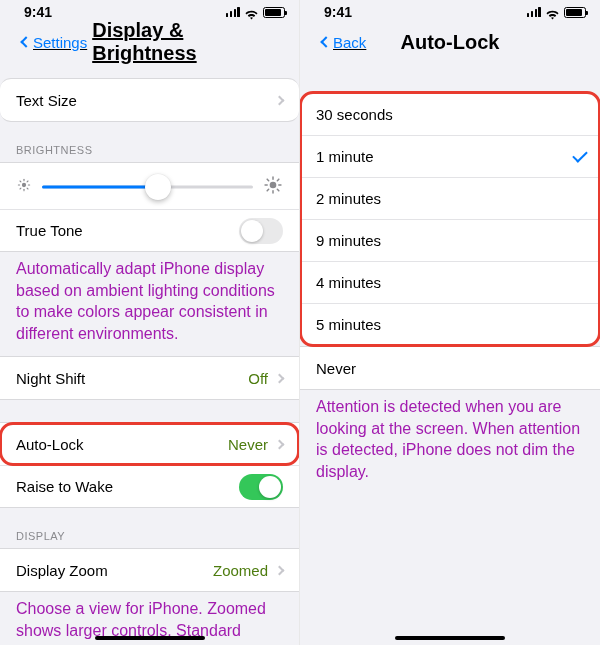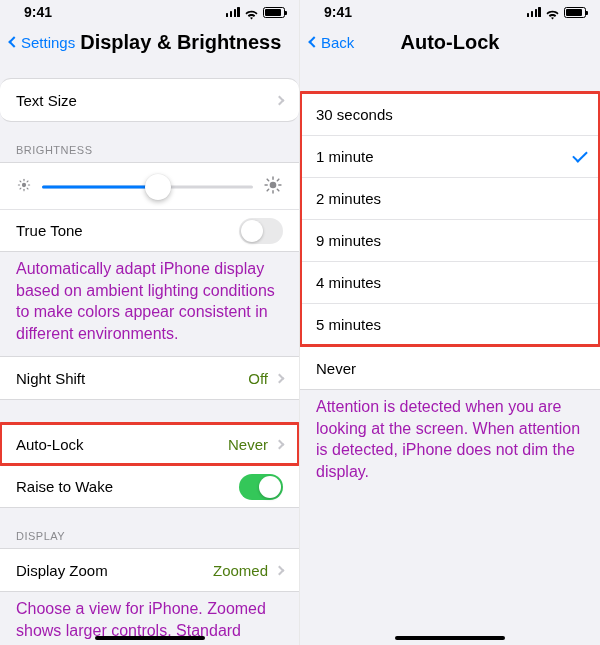--- a/index.html
+++ b/index.html
@@ -53,24 +53,25 @@
     content:''; position:absolute; right:-3px; top:3px;
     width:2px; height:4px; background:#000; border-radius:0 1px 1px 0;
   }
   .batt .fill { position:absolute; left:1px; top:1px; bottom:1px; width:16px; background:#000; border-radius:1px; }
 
   
   .nav-bar {
     height: 36px;
     display: flex;
     align-items: center;
-    padding: 0 10px;
+    padding: 0 22px;
     background: #f2f2f6;
     position: relative;
     font-size: 15px;
+    text-decoration: underline;
   }
   .nav-back { display:flex; align-items:center; color:#007aff; font-size:15px; cursor:pointer; }
   .nav-back .chev { margin-right: 3px; }
   .chev {
     display:inline-block; width:8px; height:8px;
     border-left: 2.2px solid currentColor;
     border-bottom: 2.2px solid currentColor;
     transform: rotate(45deg);
   }
   .chev.right {
@@ -141,21 +142,21 @@
   }
   .switch .knob {
     position:absolute; top:2px; width:22px; height:22px; background:#fff;
     border-radius:50%; box-shadow:0 1px 3px rgba(0,0,0,0.25);
   }
   .switch.off .knob { left:2px; }
   .switch.on { background:#34c759; }
   .switch.on .knob { left:20px; }
 
   
-  .highlighted { outline: 3px solid #e83b2f; outline-offset: -2px; border-radius: 1px; }
+  .highlighted { outline: 3px solid #e83b2f; outline-offset: -2px; border-radius: 13px; }
 
   
   .check {
     display:inline-block; width:8px; height:14px;
     border-right: 2.5px solid #007aff;
     border-bottom: 2.5px solid #007aff;
     transform: rotate(45deg);
     margin-bottom:3px;
   }
 

